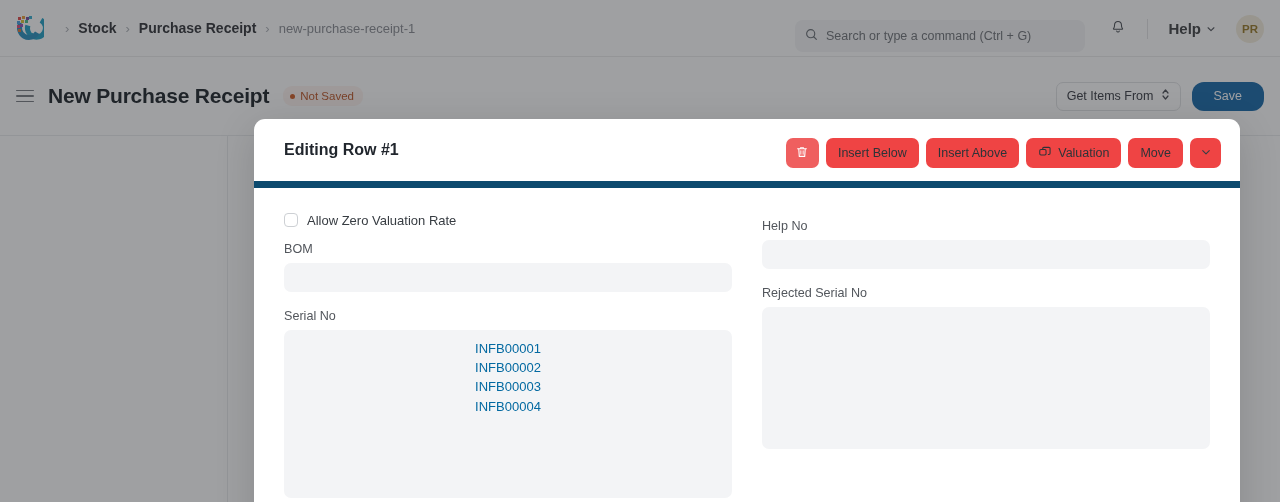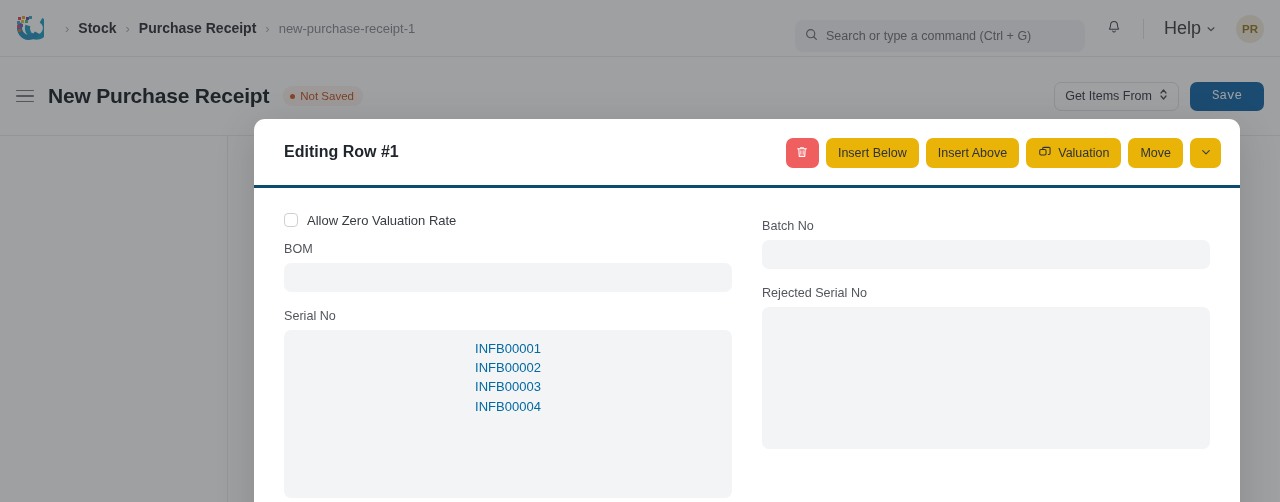--- a/index.html
+++ b/index.html
@@ -51,22 +51,22 @@
     position: absolute; right: 16px; top: 0; height: 57px;
     display: flex; align-items: center; gap: 0;
   }
   .bell-btn {
     width: 30px; height: 30px; display: flex; align-items: center; justify-content: center;
     border-radius: 6px; cursor: pointer;
   }
   .nav-divider { width: 1px; height: 20px; background: #e3e4e6; margin: 0 14px; }
   .help-btn {
     display: flex; align-items: center; gap: 5px;
-    font-size: 18px; color: #454749; cursor: pointer;
-    padding: 4px 6px; border-radius: 6px;
+    font-size: 15px; color: #454749; cursor: pointer;
+    padding: 4px 6px; border-radius: 6px; font-weight: bold;
   }
   .avatar {
     width: 28px; height: 28px; border-radius: 50%;
     background: #f3eddc; color: #9b7d2e;
     font-size: 11.5px; font-weight: 600;
     display: flex; align-items: center; justify-content: center;
     margin-left: 14px; cursor: pointer;
   }
 
   
@@ -93,23 +93,23 @@
   }
   .btn-select {
     height: 29px; padding: 0 10px;
     border: 1px solid #e2e3e5; border-radius: 7px;
     background: #fff; font-size: 12.5px; color: #40434a;
     display: flex; align-items: center; gap: 7px; cursor: pointer;
   }
   .btn-primary {
     height: 29px; padding: 0 22px;
     background: #1e6dab; color: #ffffff;
-    border: none; border-radius: 7px;
+    border: none; border-radius: 12px;
     font-size: 12.5px; font-weight: 500; cursor: pointer;
-    font-family: Liberation Mono, monospace;
+    font-family: Liberation Sans, sans-serif;
   }
 
   
   .form-area {
     position: absolute; top: 135px; left: 0; right: 0; bottom: 0;
     background: #ffffff;
     border-top: 1px solid #ebecee;
   }
   .form-col-divider {
     position: absolute; top: 0; bottom: 0; left: 227px;
@@ -126,31 +126,31 @@
     position: absolute; z-index: 30;
     left: 254px; top: 119px; width: 986px; height: 420px;
     background: #ffffff;
     border-radius: 11px 11px 0 0;
     box-shadow: 0 10px 40px rgba(0,0,0,0.14);
     overflow: hidden;
   }
   .modal-head {
     height: 69px; display: flex; align-items: center;
     padding: 0 19px 0 30px;
-    border-bottom: 3px solid #0c4a6e;
+    border-bottom: 7px solid #0c4a6e;
     position: relative;
   }
   .modal-title { font-size: 16px; font-weight: 700; color: #21262d; }
   .modal-actions {
     position: absolute; right: 19px; top: 19px;
     display: flex; align-items: center; gap: 7px;
   }
   .act-btn {
     height: 30px; padding: 0 12px;
-    background: #eab308; border: none; border-radius: 7px;
+    background: #ef4444; border: none; border-radius: 7px;
     font-family: "Liberation Sans", sans-serif;
     font-size: 12.5px; color: #2e3338; font-weight: 500;
     display: flex; align-items: center; gap: 6px; cursor: pointer;
     white-space: nowrap;
   }
   .act-btn.danger { background: #ef5f5f; width: 33px; padding: 0; justify-content: center; }
   .act-btn.icon-only { width: 31px; padding: 0; justify-content: center; }
 
   .modal-body {
     padding: 22px 30px 0 30px;
@@ -348,21 +348,21 @@
         <label class="field-label">Serial No</label>
         <textarea class="field-textarea ta-serial" style="">INFB00001
 INFB00002
 INFB00003
 INFB00004</textarea>
       </div>
     </div>
 
     <div class="col">
       <div class="field" style="margin-top:9px">
-        <label class="field-label">Batch No</label>
+        <label class="field-label">Help No</label>
         <input class="field-input" type="text" placeholder="" style="">
       </div>
 
       <div class="field spacer-top">
         <label class="field-label">Rejected Serial No</label>
         <textarea class="field-textarea ta-rejected" style=""></textarea>
       </div>
     </div>
 
   </div>

